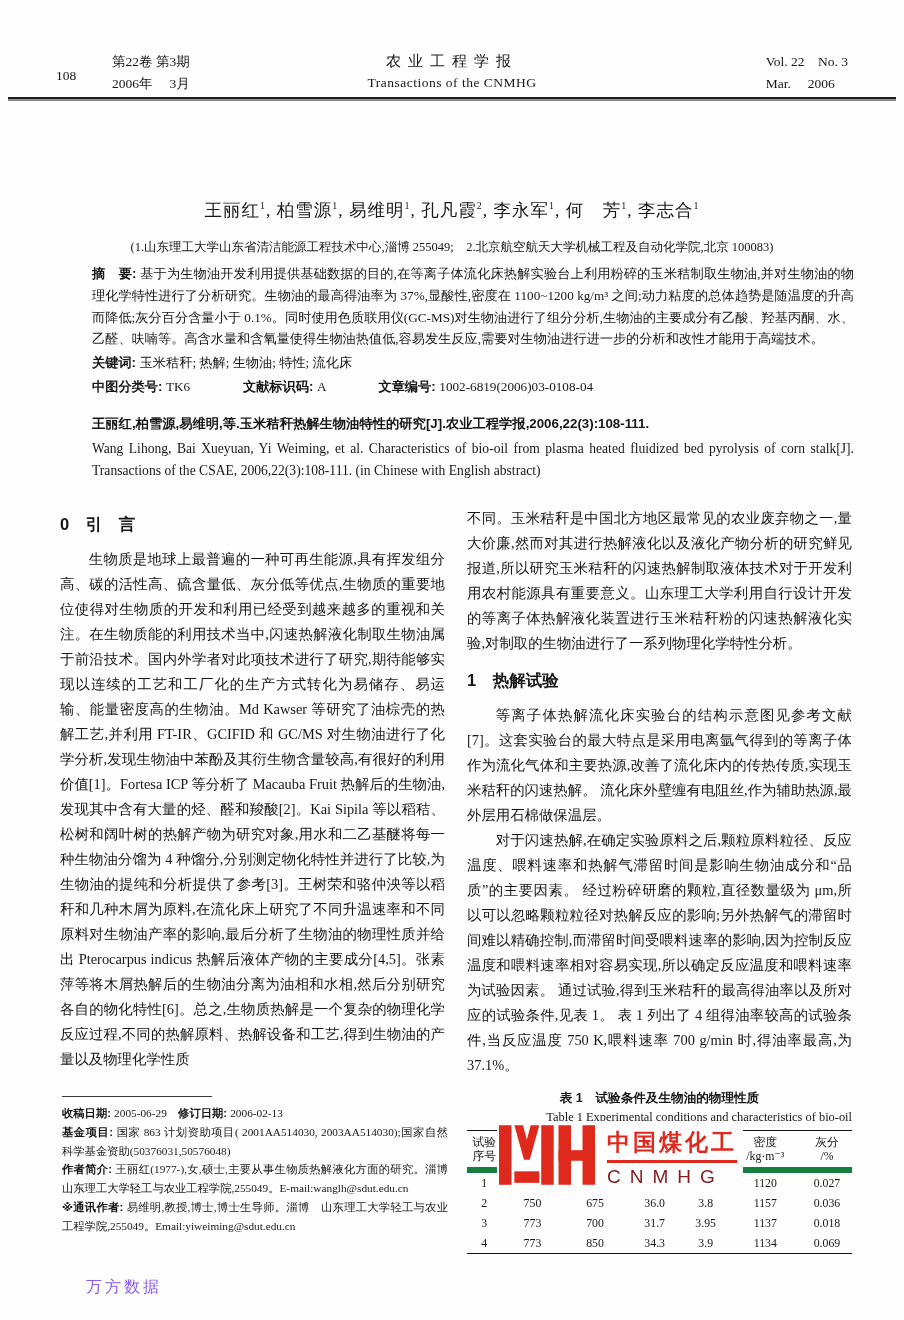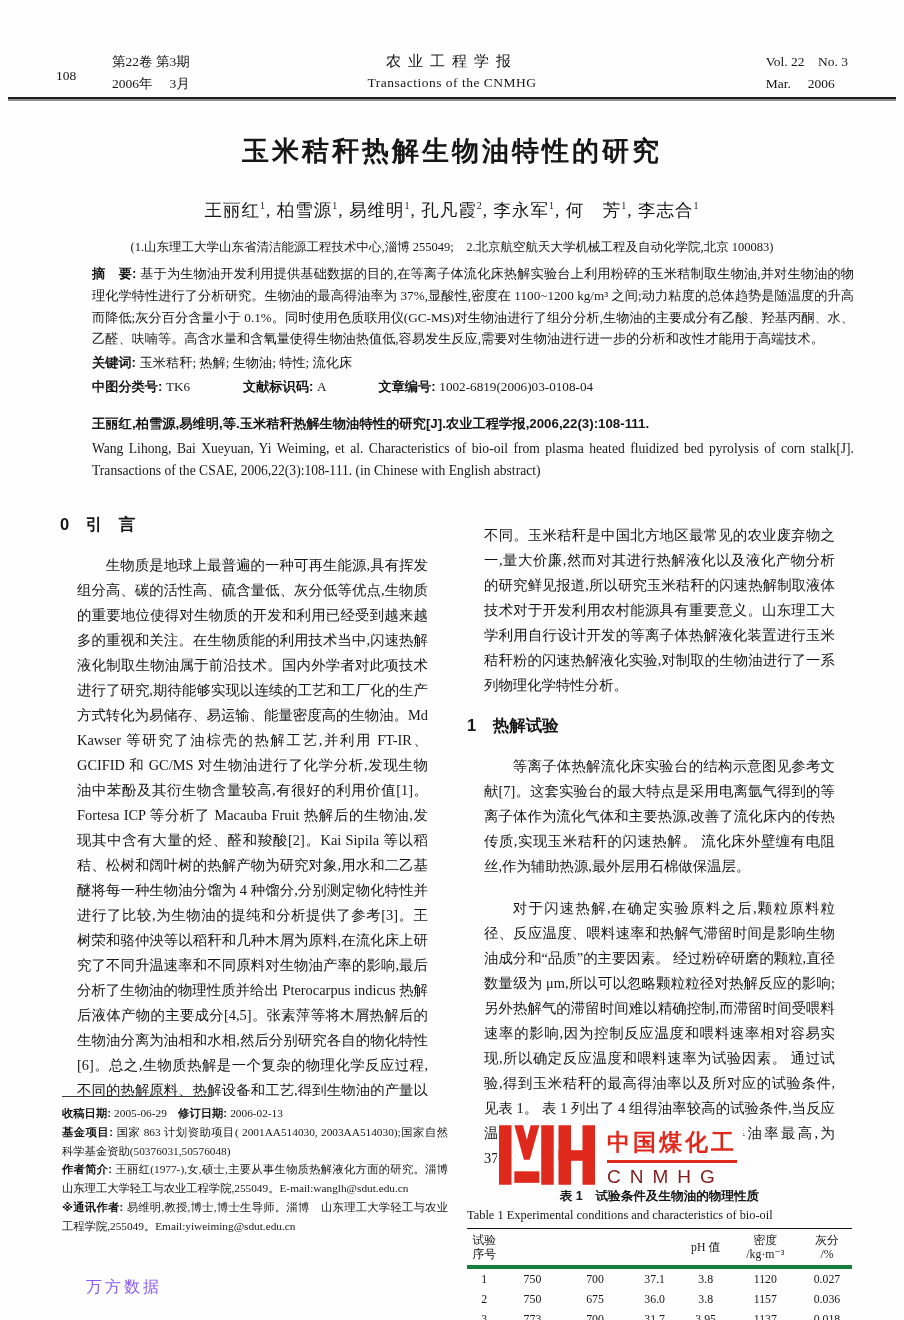--- a/index.html
+++ b/index.html
@@ -33,30 +33,30 @@
            font-size:13.3px;line-height:22px;}
   .cite-en{font-size:13.6px;line-height:21.5px;margin-top:3px;text-align:justify;}
 
   
   .cols{position:absolute;left:60px;top:506px;width:792px;display:flex;gap:22px;}
   .col{width:385px;}
   .col-left{height:590px;overflow:hidden;}
   h2.sec{font-family:"Liberation Sans","DejaVu Sans",sans-serif;font-size:16.5px;
          font-weight:bold;margin:8px 0 11px 0;}
   .col-right h2.sec{margin:14px 0 11px 0;}
-  .para{font-size:14.4px;line-height:25px;text-align:justify;margin:17px;}
+  .para{font-size:14.4px;line-height:25px;text-align:justify;margin:0;}
   .ind{text-indent:2em;}
 
   
   .tblcap-cn{text-align:center;font-family:"Liberation Sans","DejaVu Sans",sans-serif;
              font-weight:bold;font-size:12.6px;margin-top:12px;}
-  .tblcap-en{text-align:left;font-size:12.4px;margin-top:3px;}
+  .tblcap-en{text-align:right;font-size:12.4px;margin-top:3px;}
   table.t1{width:100%;border-collapse:collapse;margin-top:5px;font-size:11.8px;
            border-top:1.6px solid #161616;border-bottom:1.6px solid #161616;}
-  table.t1 thead th{border-bottom:4px solid #15803d;font-weight:normal;
+  table.t1 thead th{border-bottom:6px solid #15803d;font-weight:normal;
                     padding:4px 0;line-height:14px;vertical-align:middle;}
   table.t1 tbody td{padding:2.5px 0;text-align:center;}
   table.t1 th:nth-child(1),table.t1 td:nth-child(1){width:9%;}
   table.t1 th:nth-child(2),table.t1 td:nth-child(2){width:16%;}
   table.t1 th:nth-child(3),table.t1 td:nth-child(3){width:16.5%;}
   table.t1 th:nth-child(4),table.t1 td:nth-child(4){width:14.5%;}
   table.t1 th:nth-child(5),table.t1 td:nth-child(5){width:12%;}
   table.t1 th:nth-child(6),table.t1 td:nth-child(6){width:19%;}
   table.t1 th:nth-child(7),table.t1 td:nth-child(7){width:13%;}
 
@@ -90,21 +90,20 @@
   <div class="hdr-center">
     <div class="cn">农业工程学报</div>
     <div class="en">Transactions of the CNMHG</div>
   </div>
   <div class="hdr-right">
     <div>Vol. 22　No. 3</div>
     <div>Mar.　 2006</div>
   </div>
   <div class="hdr-rule"></div>
 
-  <div class="title">玉米秸秆热解生物油特性的研究</div>
   <div class="authors"><span>王丽红</span><sup>1</sup><span>, 柏雪源</span><sup>1</sup><span>, 易维明</span><sup>1</sup><span>, 孔凡霞</span><sup>2</sup><span>, 李永军</span><sup>1</sup><span>, 何　芳</span><sup>1</sup><span>, 李志合</span><sup>1</sup></div>
   <div class="affil">(1.山东理工大学山东省清洁能源工程技术中心,淄博 255049;　2.北京航空航天大学机械工程及自动化学院,北京 100083)</div>
 
   <div class="front">
     <div class="abstract"><span class="b">摘　要: </span><span>基于为生物油开发利用提供基础数据的目的,在等离子体流化床热解实验台上利用粉碎的玉米秸制取生物油,并对生物油的物理化学特性进行了分析研究。生物油的最高得油率为 37%,显酸性,密度在 1100~1200 kg/m³ 之间;动力粘度的总体趋势是随温度的升高而降低;灰分百分含量小于 0.1%。同时使用色质联用仪(GC-MS)对生物油进行了组分分析,生物油的主要成分有乙酸、羟基丙酮、水、乙醛、呋喃等。高含水量和含氧量使得生物油热值低,容易发生反应,需要对生物油进行进一步的分析和改性才能用于高端技术。</span></div>
     <div class="kw"><span class="b">关键词: </span><span>玉米秸秆; 热解; 生物油; 特性; 流化床</span></div>
     <div class="clc"><span class="b">中图分类号: </span><span>TK6　　　　</span><span class="b">文献标识码: </span><span>A　　　　</span><span class="b">文章编号: </span><span>1002-6819(2006)03-0108-04</span></div>
     <div class="cite-block">
       <div class="cite-cn">王丽红,柏雪源,易维明,等.玉米秸秆热解生物油特性的研究[J].农业工程学报,2006,22(3):108-111.</div>
       <div class="cite-en">Wang Lihong, Bai Xueyuan, Yi Weiming, et al.  Characteristics of bio-oil from plasma heated fluidized bed pyrolysis of corn stalk[J].  Transactions of the CSAE, 2006,22(3):108-111. (in Chinese with English abstract)</div>

